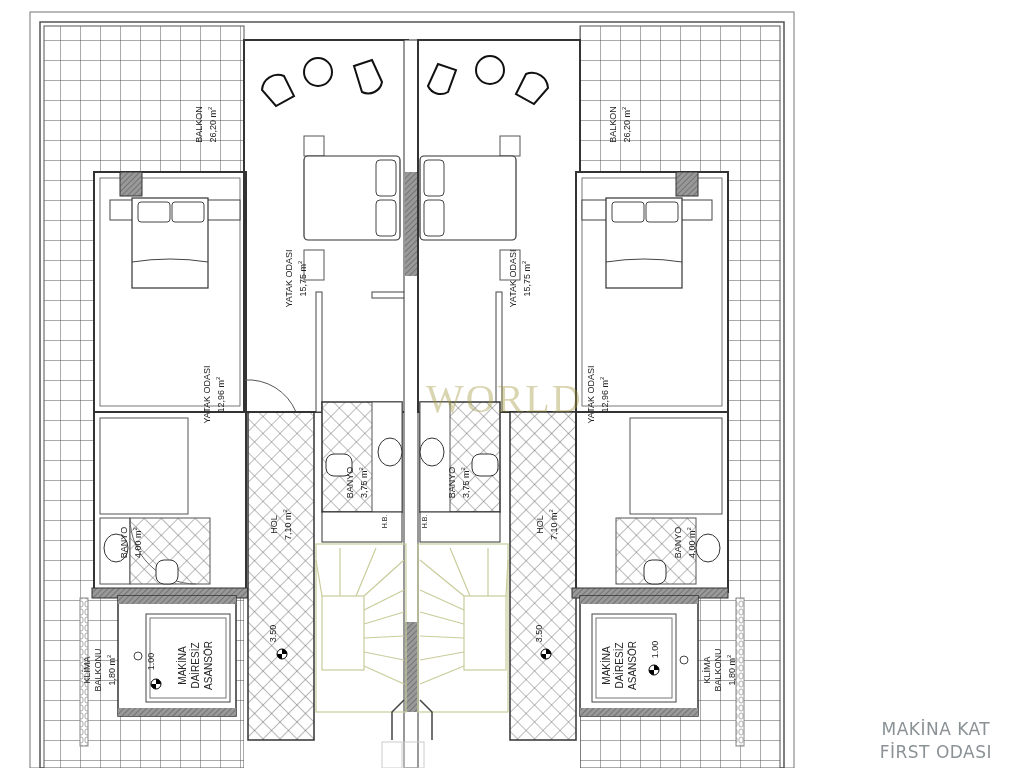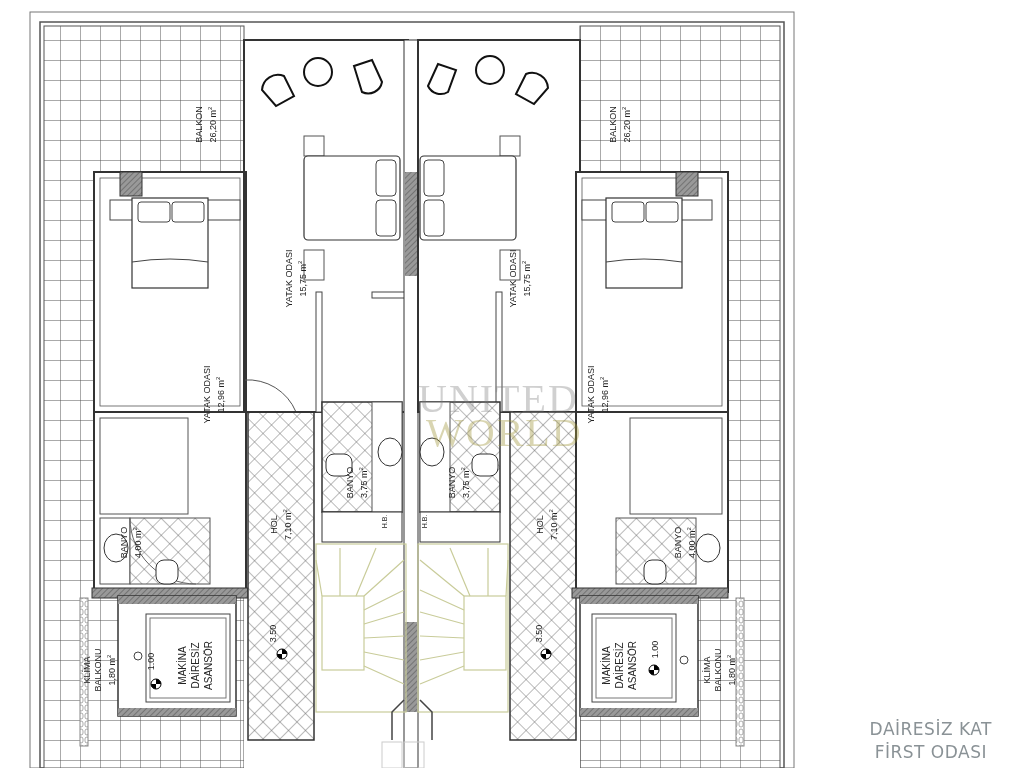--- a/index.html
+++ b/index.html
@@ -161,21 +161,20 @@
   <rect x="596" y="618" width="76" height="80" fill="none" stroke="#777"></rect>
   <circle cx="684" cy="660" r="4" fill="#fff" stroke="#444"></circle>
   <circle cx="654" cy="670" r="5" fill="#fff" stroke="#000"></circle>
   <path d="M649 670 A5 5 0 0 0 654 675 V670 Z M659 670 A5 5 0 0 0 654 665 V670 Z" fill="#000"></path>
 
   <rect x="382" y="742" width="20" height="26" fill="none" stroke="#ccc"></rect>
   <rect x="404" y="742" width="20" height="26" fill="none" stroke="#ccc"></rect>
 </svg>
 
 <div class="watermark">
-  <div class="wm1">UNITED</div>
   <div class="wm2">WORLD</div>
 </div>
 
 <div class="rot" style="left:176px; top:112px; width:60px;">
   <div>BALKON</div>
   <div><span>26,20 m</span><sup>2</sup></div>
 </div>
 <div class="rot" style="left:590px; top:112px; width:60px;">
   <div>BALKON</div>
   <div><span>26,20 m</span><sup>2</sup></div>
@@ -250,15 +249,15 @@
 
 <div class="rot" style="left:258px; top:628px; width:30px;">3.50</div>
 <div class="rot" style="left:524px; top:628px; width:30px;">3.50</div>
 <div class="rot" style="left:136px; top:656px; width:30px;">1.00</div>
 <div class="rot" style="left:640px; top:644px; width:30px;">1.00</div>
 
 <div class="rot" style="left:372px; top:516px; width:24px; font-size:7px;">H.B.</div>
 <div class="rot" style="left:412px; top:516px; width:24px; font-size:7px;">H.B.</div>
 
 <div class="caption">
-  <div>DAİRESİZ KAT</div>
+  <div>MAKİNA KAT</div>
   <div>FİRST ODASI</div>
 </div>
 
 </body></html>

